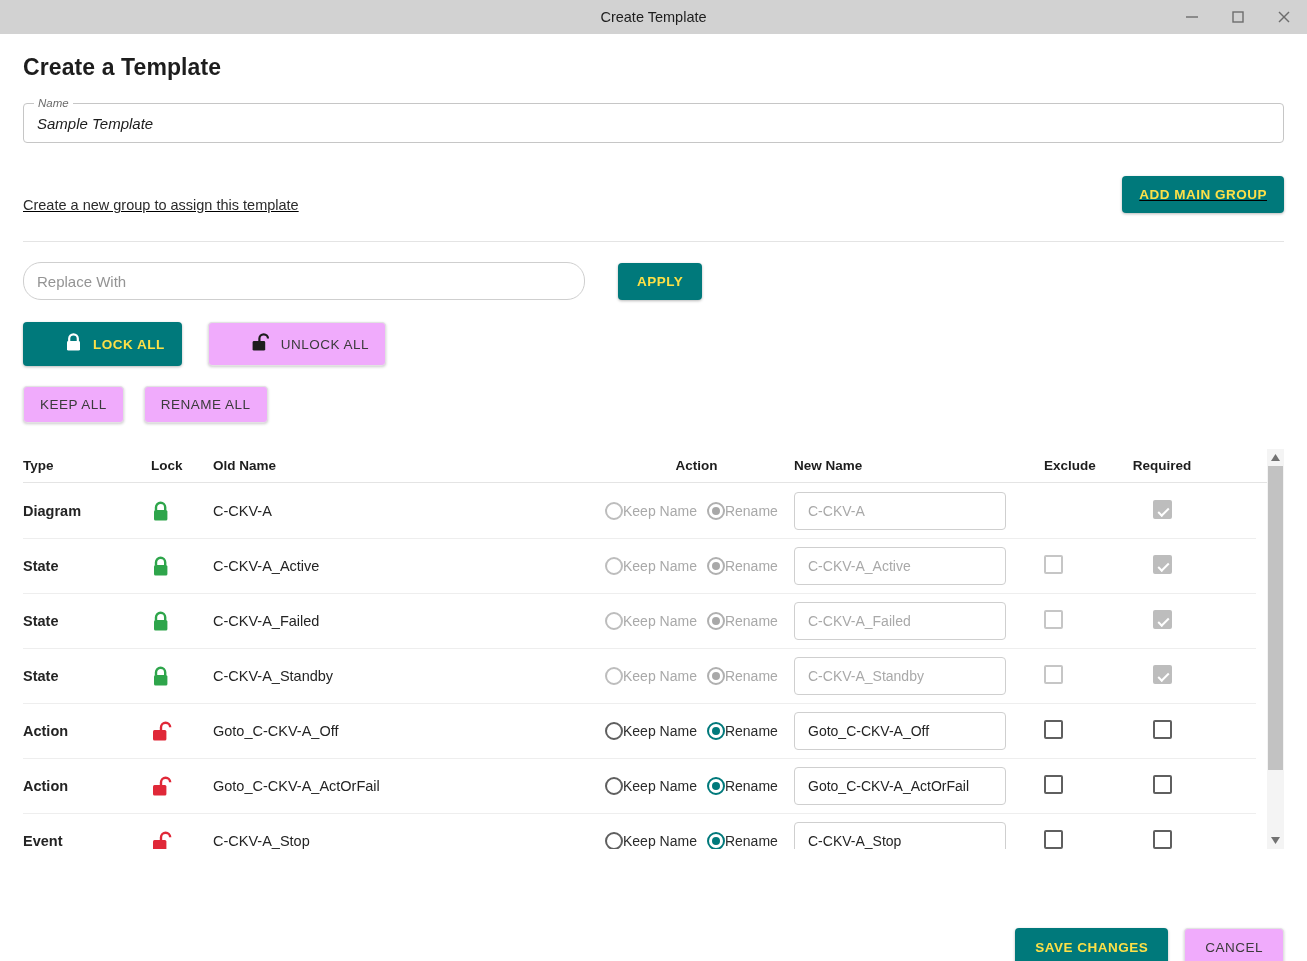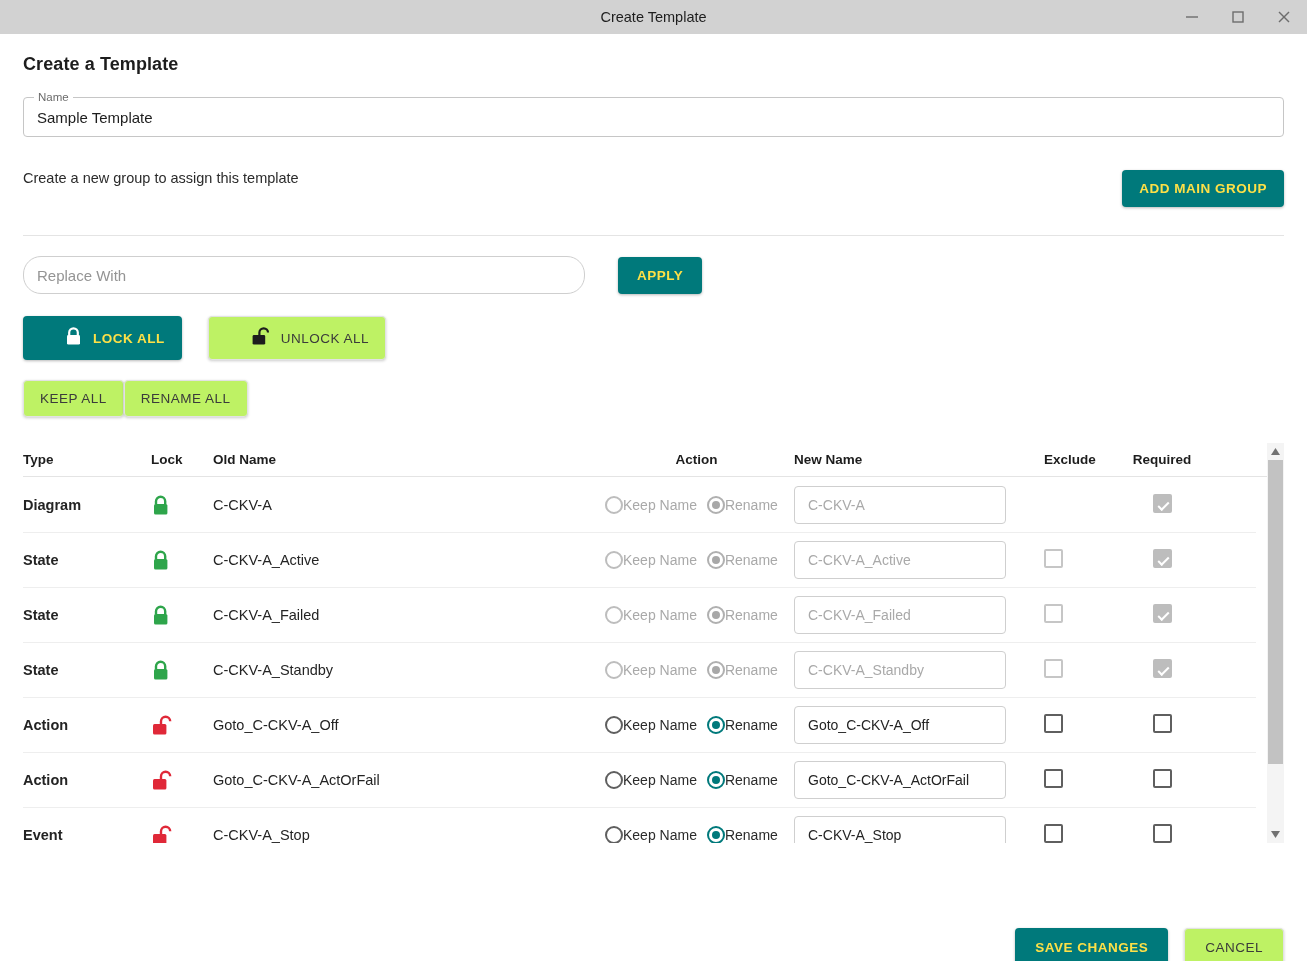--- a/index.html
+++ b/index.html
@@ -40,38 +40,39 @@
   }
   .win-btn svg { display: block; }
 
   
   .page {
     padding: 0 23px;
     position: relative;
     height: 927px;
   }
   .h1 {
-    font-size: 18px;
+    font-size: 23px;
     font-weight: bold;
     color: #1d1d1d;
     margin: 20px 0 0 0;
     letter-spacing: .1px;
   }
 
   
   .field {
     position: relative;
     margin-top: 22px;
     height: 40px;
     border: 1px solid #c6c6c6;
     border-radius: 4px;
     display: flex;
     align-items: center;
     padding: 0 13px;
     background: #fff;
+    font-style: italic;
   }
   .field-notch {
     position: absolute;
     top: -8px; left: 10px;
     background: #fff;
     padding: 0 4px;
     font-size: 11.5px;
     color: #6b6b6b;
     line-height: 14px;
   }
@@ -82,22 +83,23 @@
   .field-placeholder {
     font-size: 15px;
     color: #949494;
   }
   .field.desc { margin-top: 16px; }
 
   
   .group-row {
     margin-top: 33px;
     display: flex;
-    align-items: flex-start;
+    align-items: flex-end;
     justify-content: space-between;
+    text-decoration: underline;
   }
   .group-text {
     font-size: 14.5px;
     color: #2b2b2b;
   }
 
   .btn {
     border: none;
     border-radius: 4px;
     font-family: "Liberation Sans", sans-serif;
@@ -106,21 +108,21 @@
   }
   .btn-teal {
     background: #00797b;
     color: #fde047;
     font-size: 13.5px;
     font-weight: bold;
     padding: 11px 17px;
     box-shadow: 0 1px 3px rgba(0,0,0,.28);
   }
   .btn-white {
-    background: #bef264;
+    background: #f0abfc;
     color: #3b3b3b;
     font-size: 13.5px;
     padding: 10px 16px;
     border: 1px solid #e2e2e2;
     box-shadow: 0 1px 3px rgba(0,0,0,.2);
   }
 
   .divider {
     height: 1px;
     background: #e4e4e4;
@@ -156,20 +158,21 @@
   }
   .btn-ico {
     display: inline-flex;
     align-items: center;
     gap: 11px;
     padding-left: 42px;
   }
   .keep-row {
     margin-top: 20px;
     display: flex;
+    gap: 20px;
   }
 
   
   .table-wrap {
     margin-top: 26px;
     position: relative;
     height: 400px;
     overflow: hidden;
   }
   .thead {

